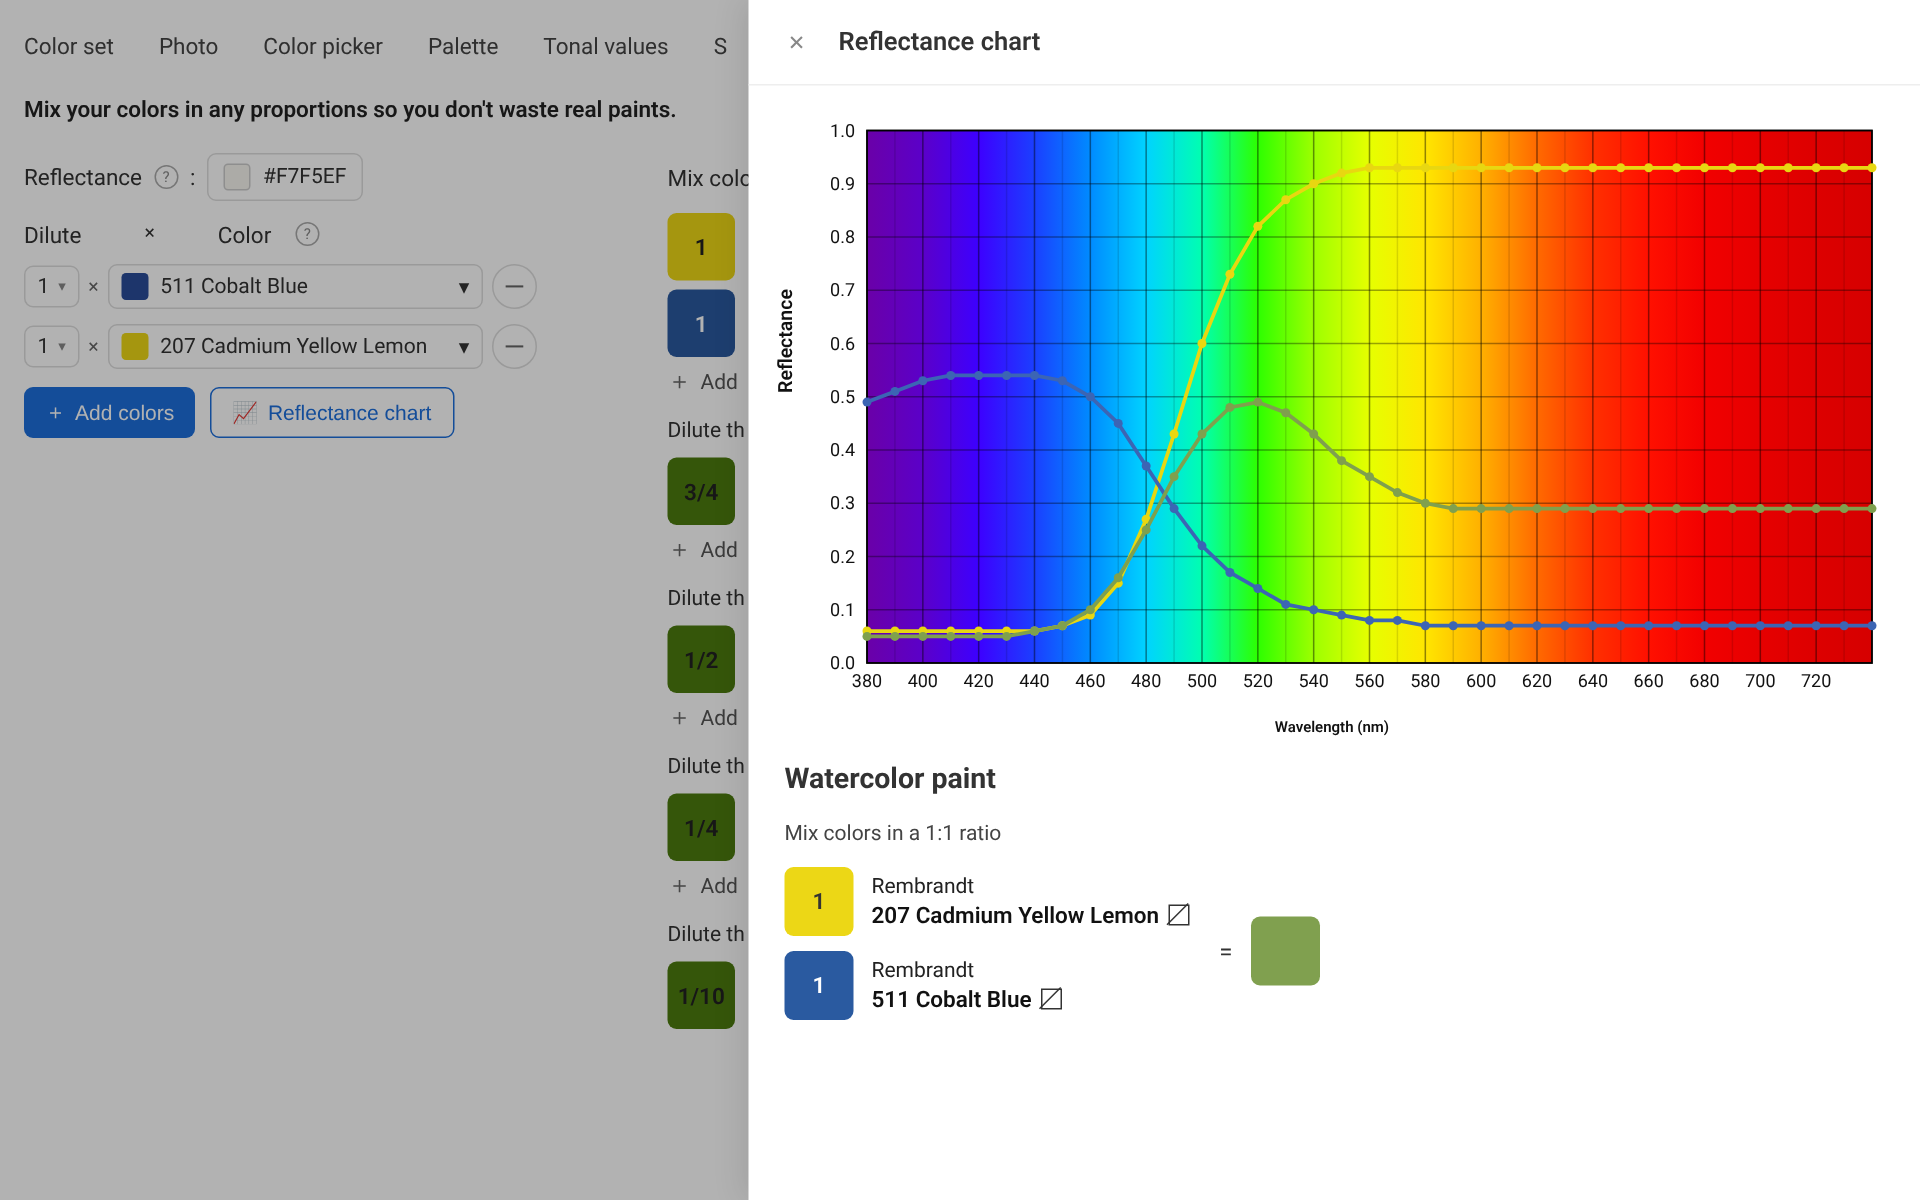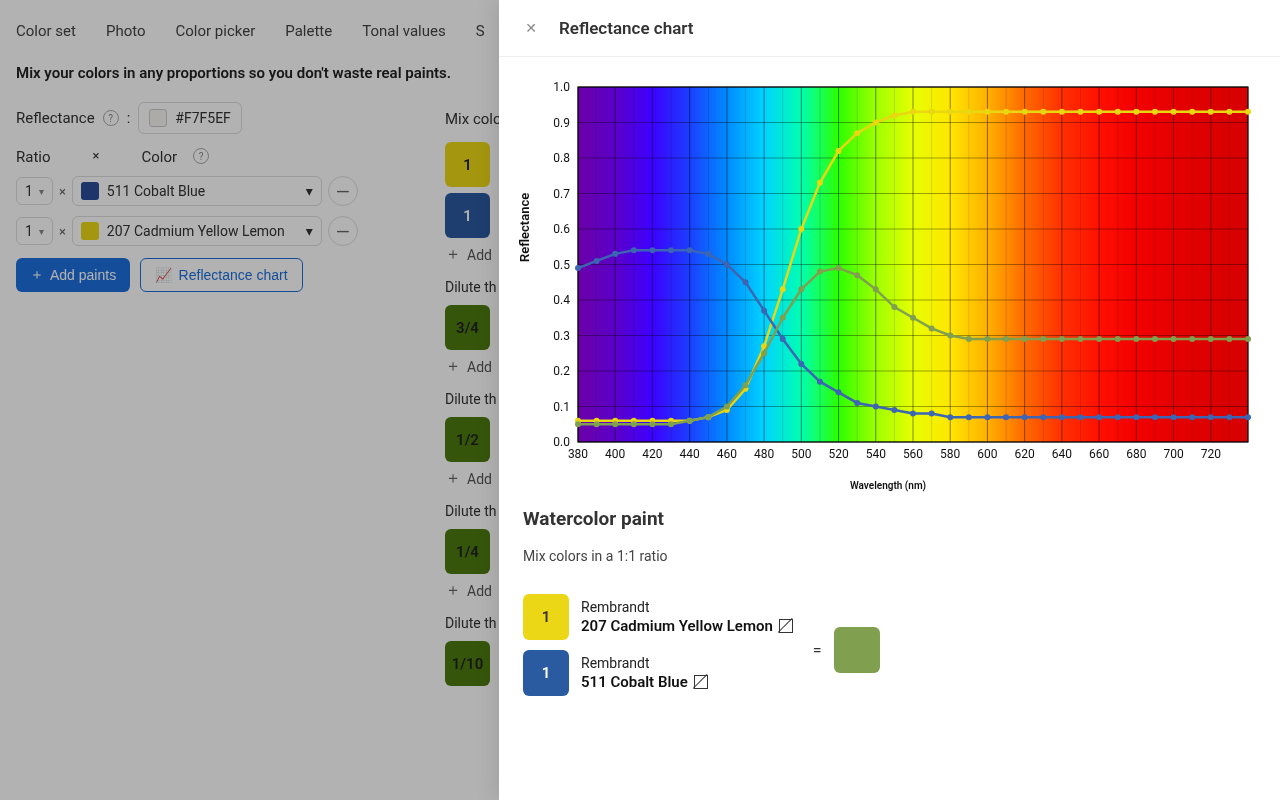--- a/index.html
+++ b/index.html
@@ -58,21 +58,21 @@
 .drawer-title { font-size:17px; font-weight:600; }
 
 .drawer-body { padding:20px 24px; overflow:auto; }
 
 .chart-wrap { position:relative; width:730px; height:410px; }
 .chart-svg { position:absolute; left:0; top:0; }
 .ylbl { position:absolute; left:-6px; top:50%; transform:rotate(-90deg) translateX(20px); transform-origin:left top; font-size:13px; font-weight:600; color:#111; }
 .xlbl { position:absolute; left:50%; bottom:-4px; transform:translateX(-50%); font-size:10px; font-weight:600; color:#111; }
 
 .section-title { font-size:19px; font-weight:700; margin:20px 0 18px 0; }
-.sub { font-size:14px; color:#444; margin-bottom:30px; }
+.sub { font-size:14px; color:#444; margin-bottom:14px; }
 
 .mix-line { display:flex; align-items:center; gap:12px; margin-bottom:10px; }
 .mix-sw { width:46px; height:46px; border-radius:6px; display:flex; align-items:center; justify-content:center; font-weight:600; font-size:15px; }
 .mix-sw.y{background:#ecd716;}
 .mix-sw.b{background:#2a5aa0;color:#fff;}
 .mix-info .brand{font-size:14px;color:#222;margin-bottom:2px;}
 .mix-info .name{font-size:15px;font-weight:600;color:#111;display:flex;align-items:center;gap:6px;}
 .sq-ic{display:inline-block;width:14px;height:14px;border:1.5px solid #333;position:relative;}
 .sq-ic::after{content:"";position:absolute;left:-2px;top:12px;width:20px;border-top:1.5px solid #333;transform:rotate(-45deg);transform-origin:left;}
 
@@ -99,21 +99,21 @@
     <span class="lbl">Reflectance</span>
     <span class="help">?</span>
     <span class="lbl">:</span>
     <div class="bg-input">
       <span class="bg-swatch"></span>
       <span class="bg-text">#F7F5EF</span>
     </div>
   </div>
 
   <div class="ratio-head">
-    <span>Ratio</span>
+    <span>Dilute</span>
     <span class="x">×</span>
     <span>Color</span>
     <span style="margin-left:-26px" class="help">?</span>
   </div>
 
   <div class="mix-row">
     <div class="mini-select">
         <span>1</span>
         <span class="caret">▾</span>
       </div>
@@ -136,21 +136,21 @@
         <span class="csw yellow"></span>
         <span>207 Cadmium Yellow Lemon</span>
         <span class="caret" style="margin-left:auto">▾</span>
       </div>
     <div class="remove-btn">—</div>
   </div>
 
   <div class="btn-row">
     <button class="btn-primary">
         <span>＋</span>
-        <span>Add paints</span>
+        <span>Add colors</span>
       </button>
     <button class="btn-outline">
         <span>📈</span>
         <span>Reflectance chart</span>
       </button>
   </div>
 
   <div class="mix-col">
     <div class="mix-title">Mix colo</div>
     <div class="sw yellow">1</div>

